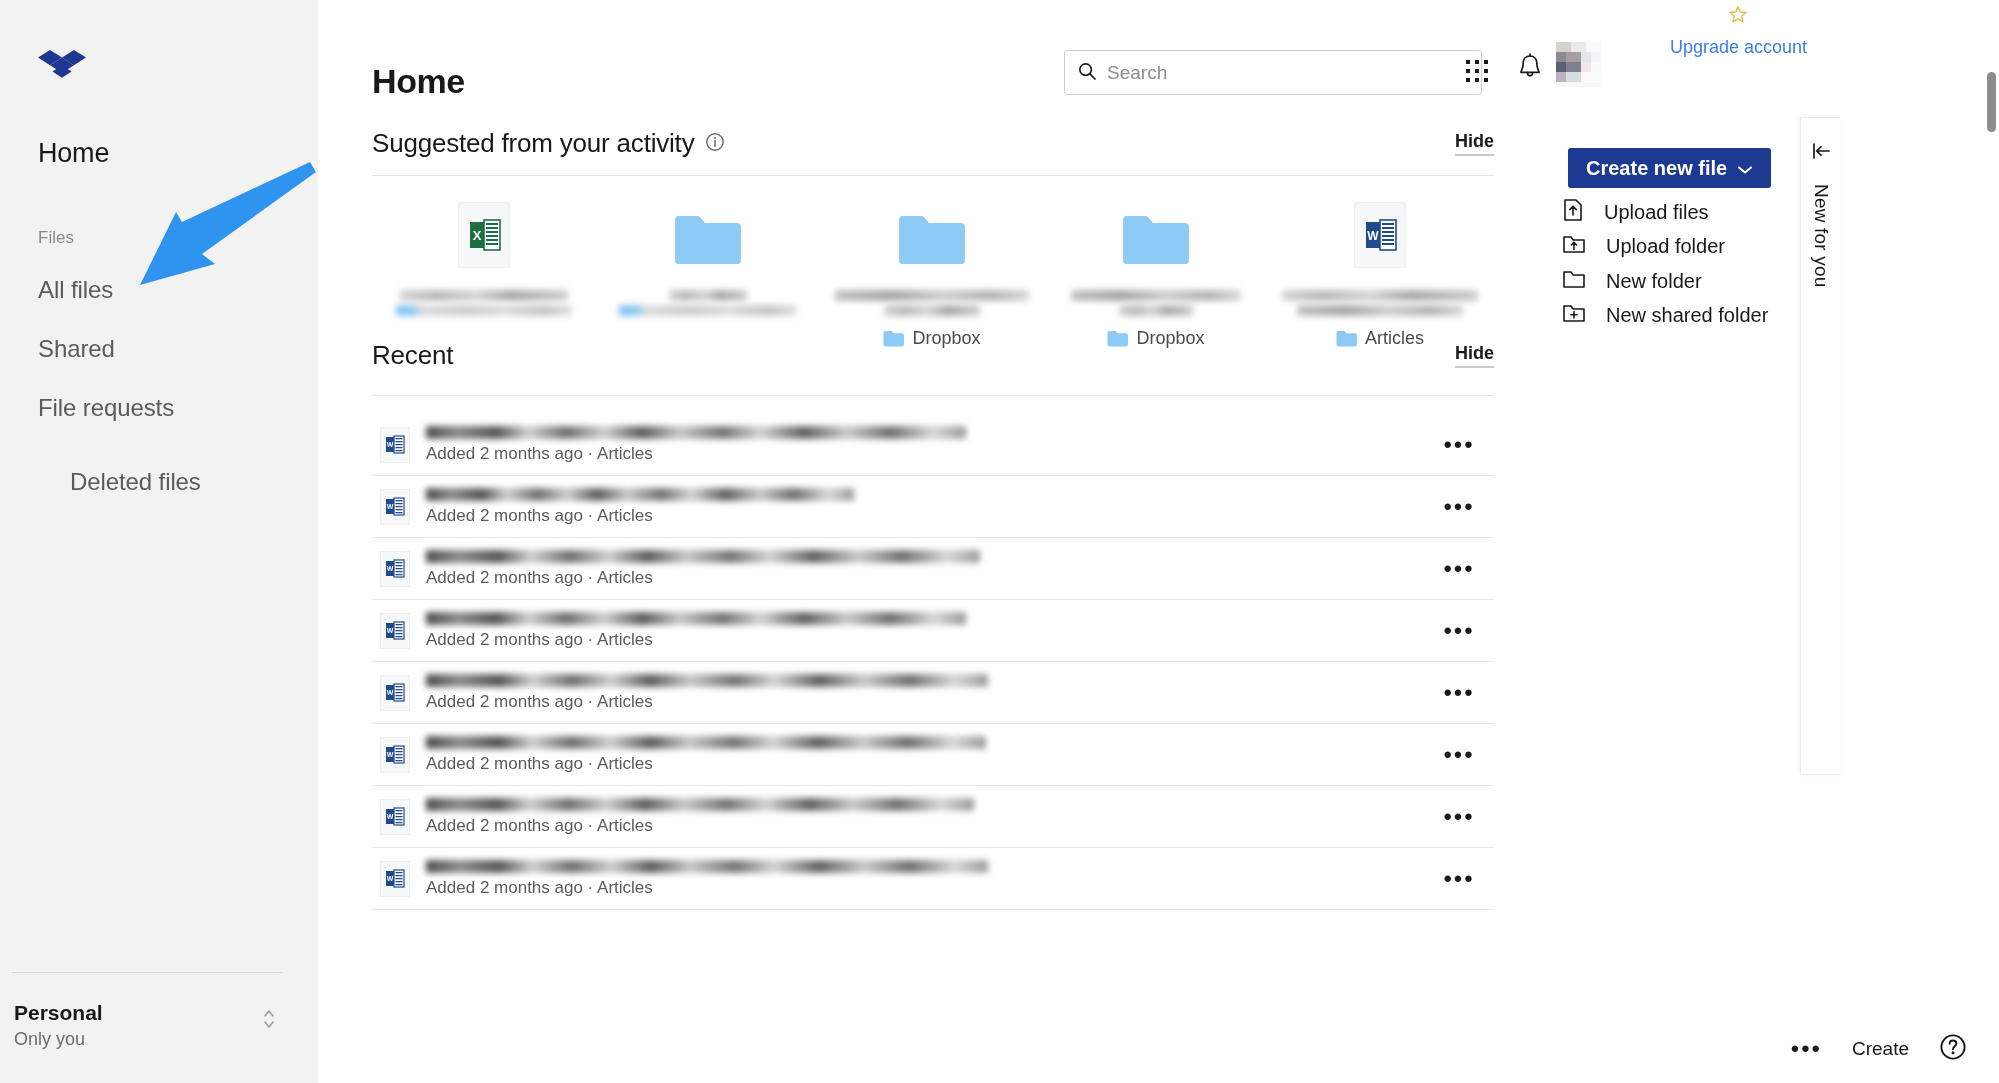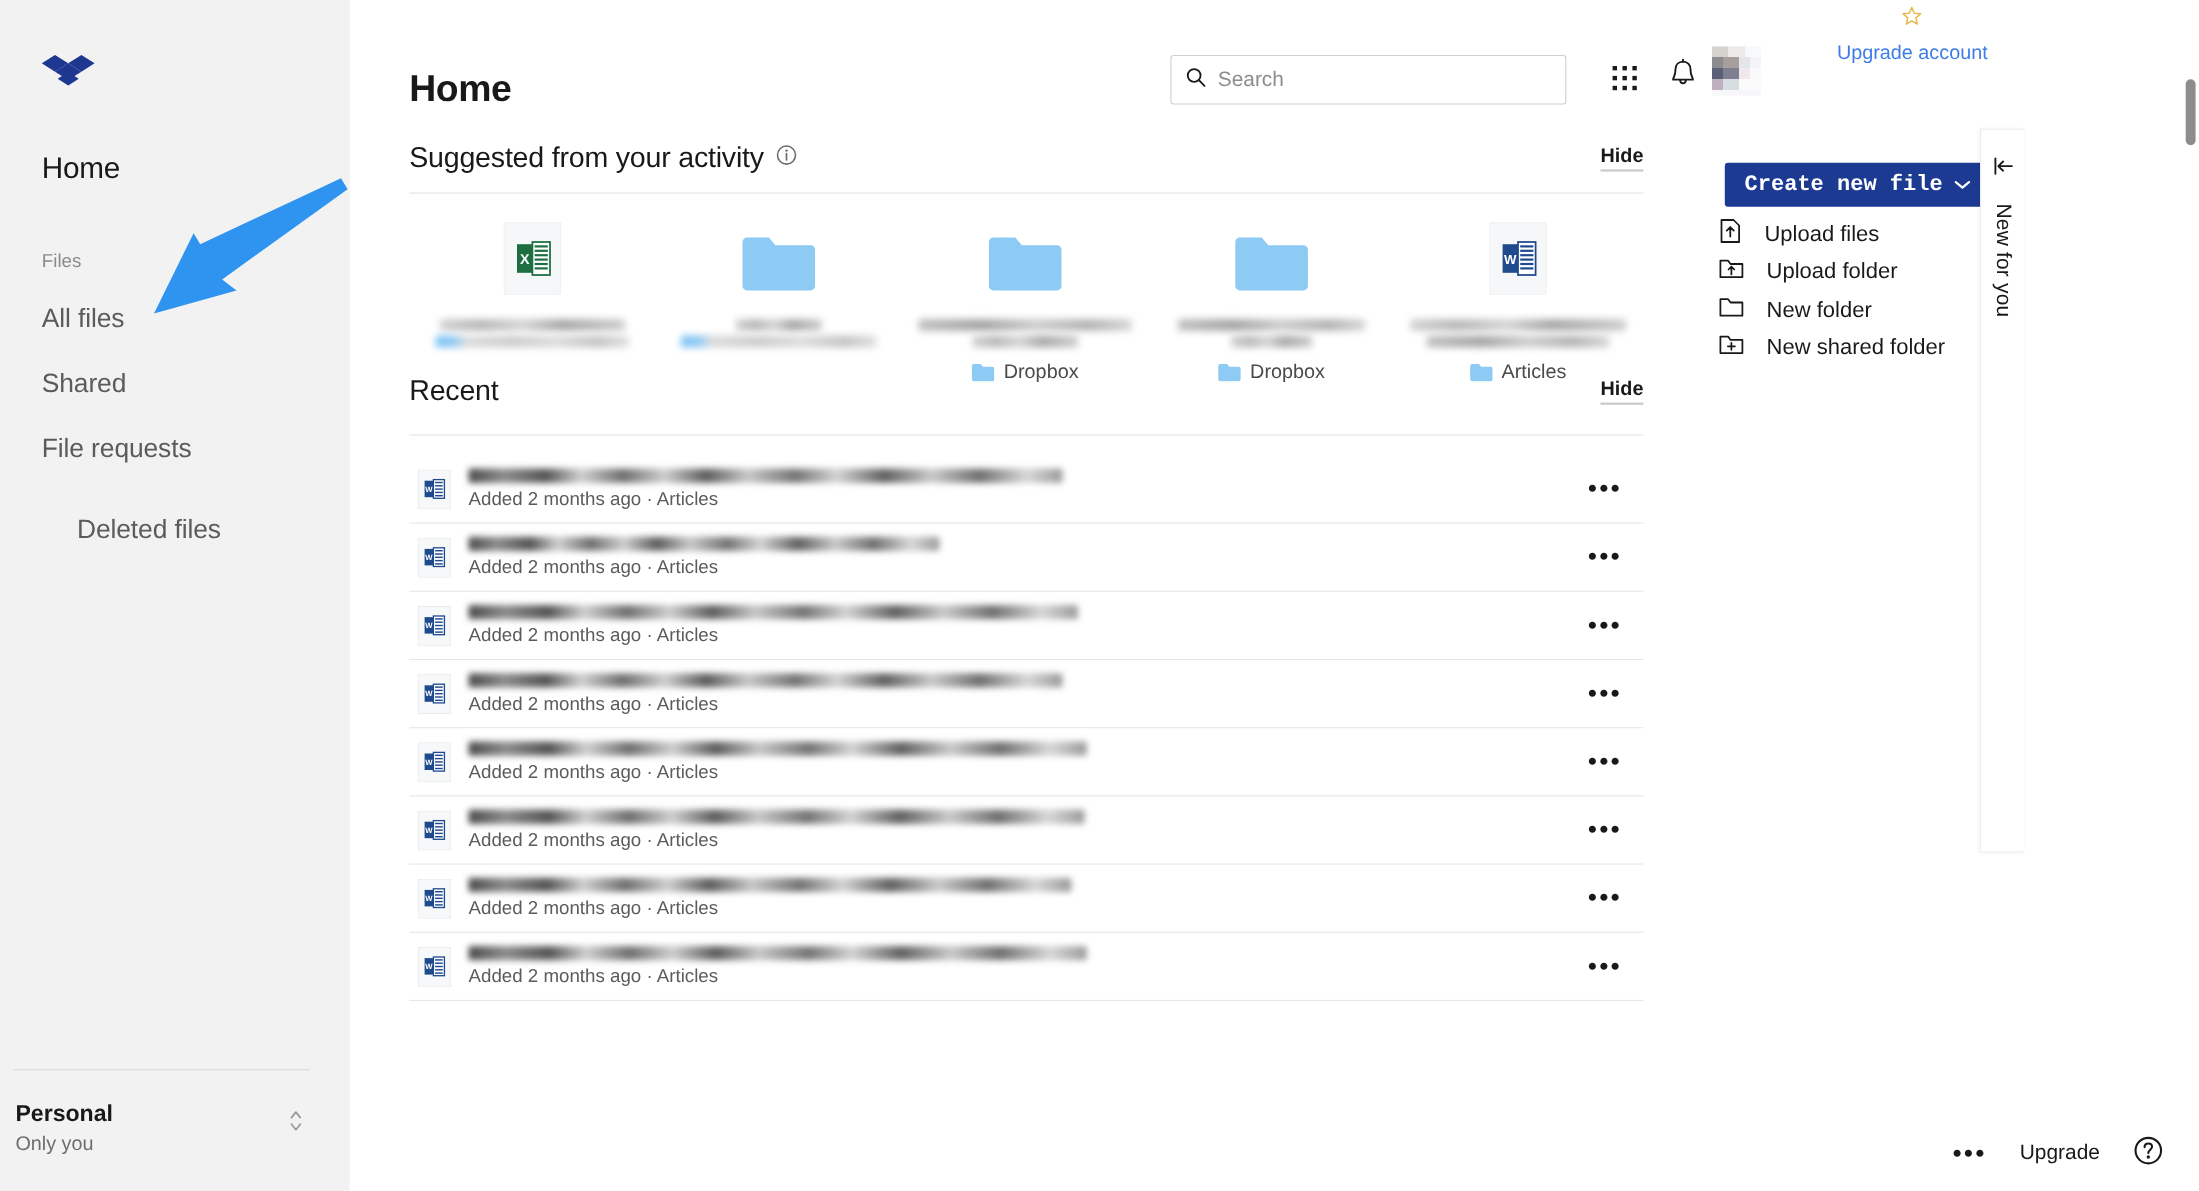--- a/index.html
+++ b/index.html
@@ -61,21 +61,21 @@
 
   
   .upgrade-row {
     position: absolute; right: 192px; top: 5px;
     display: flex; align-items: center; gap: 8px; flex-direction: column;
   }
   .upgrade-link { font-size: 18px; color: #3d7de8; cursor: pointer; }
 
   .search-box {
     position: absolute; left: 746px; top: 50px;
-    width: 360px; height: 45px;
+    width: 418px; height: 45px;
     border: 1px solid #cfcfcf; border-radius: 3px; background: #fff;
     display: flex; align-items: center; padding: 0 12px; gap: 10px;
   }
   .search-placeholder { font-size: 19px; color: #8d8d8d; }
 
   .grid-icon  { position: absolute; left: 1146px; top: 58px; cursor: pointer; }
   .bell-icon  { position: absolute; left: 1198px; top: 52px; cursor: pointer; }
   .avatar {
     position: absolute; left: 1238px; top: 42px; width: 45px; height: 45px;
     overflow: hidden; cursor: pointer;
@@ -141,21 +141,21 @@
     width: 70px; flex: 0 0 70px; display: flex; align-items: center; justify-content: center;
     font-size: 24px; color: #1a1918; letter-spacing: 2px; line-height: 10px;
   }
 
   
   .right-rail { position: absolute; left: 1222px; top: 0; width: 280px; height: 1083px; }
   .create-btn {
     position: absolute; left: 28px; top: 148px;
     background: #1d3a92; color: #fff; border: none; border-radius: 3px;
     height: 40px; padding: 0 18px;
-    font-size: 20px; font-weight: bold; font-family: Liberation Mono, monospace;
+    font-size: 20px; font-weight: bold; font-family: Liberation Sans, sans-serif;
     display: flex; align-items: center; gap: 10px; cursor: pointer;
   }
   .rail-action {
     position: absolute; left: 22px;
     display: flex; align-items: center; gap: 20px;
     font-size: 20px; color: #1a1918; cursor: pointer;
   }
   .ra1 { top: 198px; } .ra2 { top: 233px; } .ra3 { top: 268px; } .ra4 { top: 302px; }
 
   
@@ -674,21 +674,21 @@
         <svg width="22" height="22" viewBox="0 0 22 22" aria-hidden="true">
           <path d="M4 4 L4 18" stroke="#1a1918" stroke-width="1.7" stroke-linecap="round"></path>
           <path d="M19 11 L7 11 M11 6.8 L6.6 11 L11 15.2" fill="none" stroke="#1a1918" stroke-width="1.7" stroke-linecap="round" stroke-linejoin="round"></path>
         </svg>
       </span>
       <span class="newfor-label">New for you</span>
     </div>
 
     <div class="footer">
       <span class="footer-dots">•••</span>
-      <span class="footer-privacy">Upgrade</span>
+      <span class="footer-privacy">Create</span>
       <span>
         <svg width="28" height="28" viewBox="0 0 28 28" aria-hidden="true">
           <circle cx="14" cy="14" r="11.6" fill="none" stroke="#1a1918" stroke-width="1.9"></circle>
           <path d="M10.6 10.8 C10.6 8.6 12.2 7.5 14 7.5 C16 7.5 17.4 8.8 17.4 10.6 C17.4 13.2 14 13.2 14 16.2" fill="none" stroke="#1a1918" stroke-width="1.9" stroke-linecap="round"></path>
           <circle cx="14" cy="19.8" r="1.5" fill="#1a1918"></circle>
         </svg>
       </span>
     </div>
 
     <div class="scrollbar-track">

